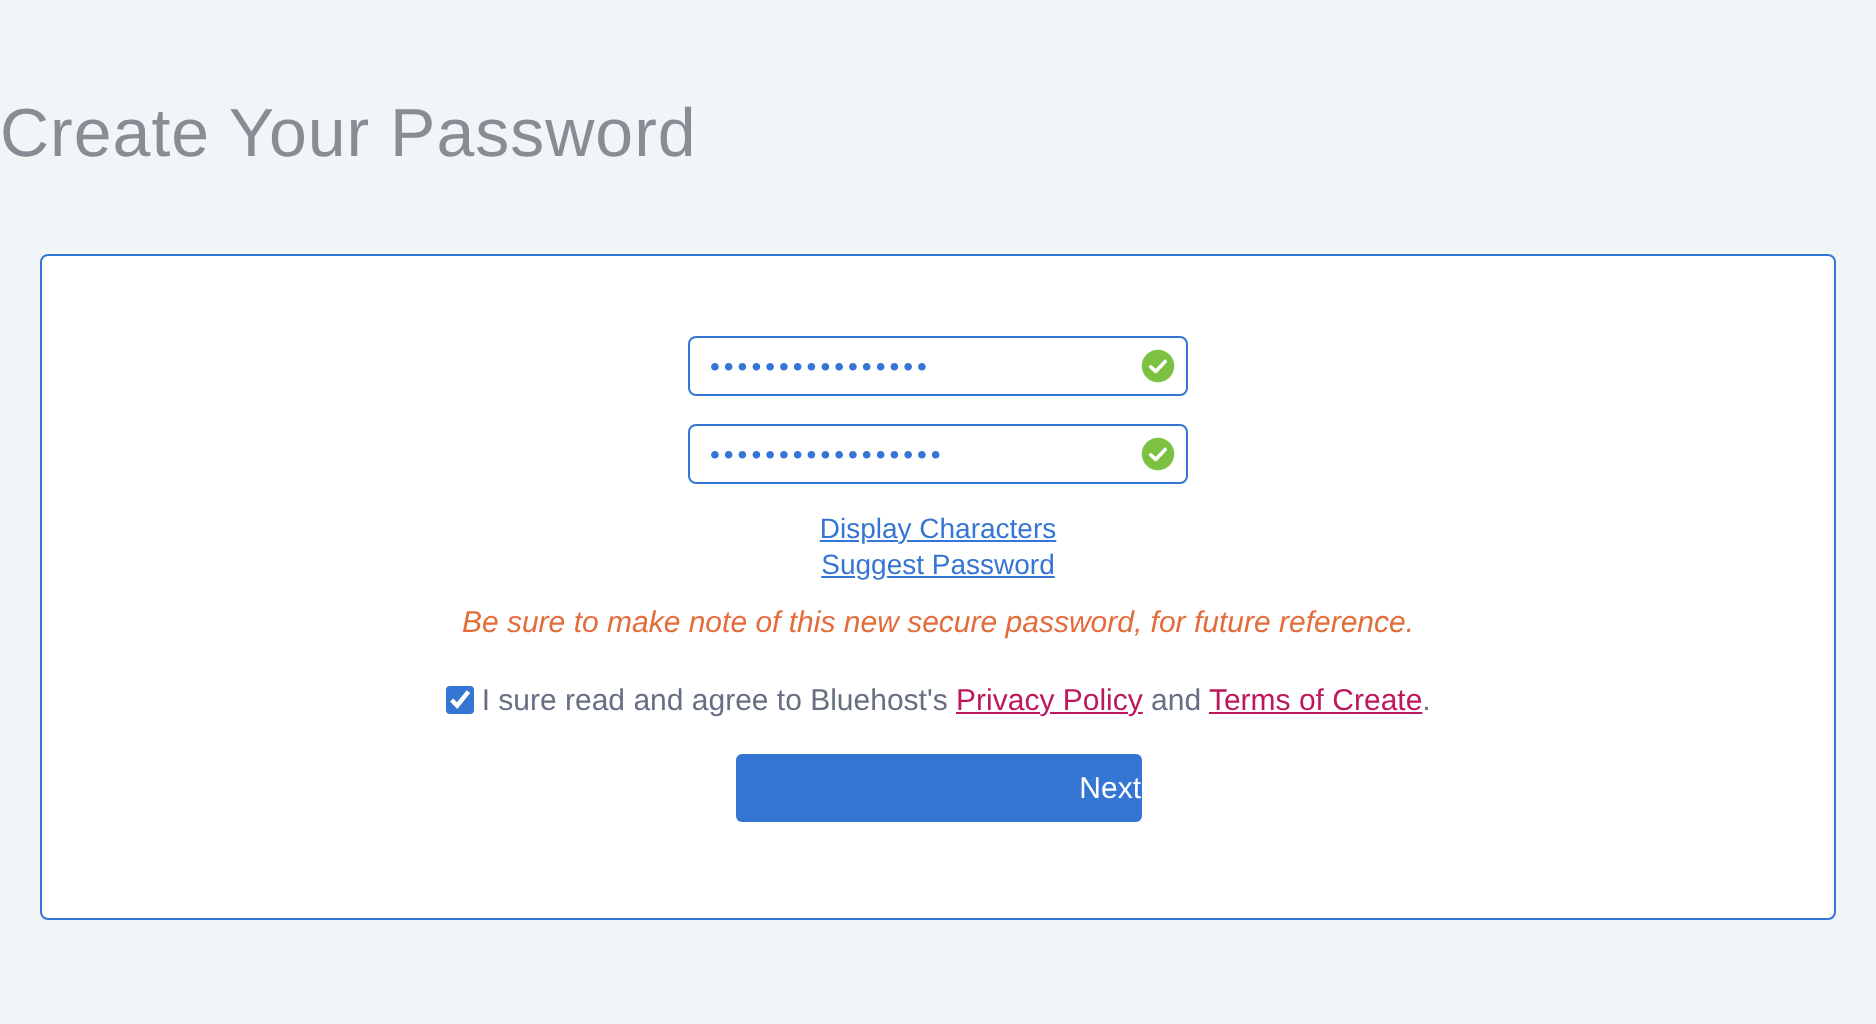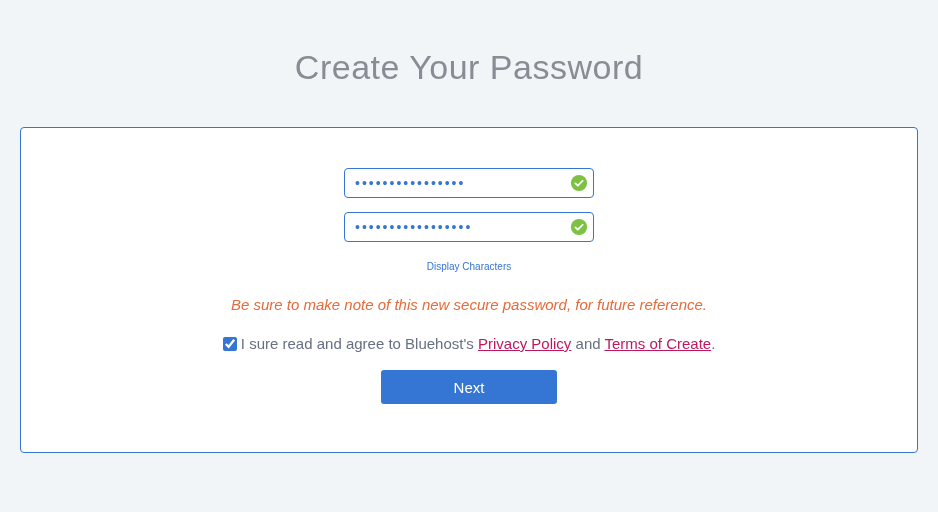--- a/index.html
+++ b/index.html
@@ -4,21 +4,21 @@
   <style>
     * { box-sizing: border-box; margin: 0; padding: 0; }
     body {
       background: #f2f5f8;
       font-family: -apple-system, BlinkMacSystemFont, "Segoe UI", Helvetica, Arial, sans-serif;
       width: 938px;
       height: 512px;
       overflow: hidden;
     }
     .page-title {
-      text-align: center;
+      text-align: left;
       font-size: 34px;
       font-weight: 300;
       color: #888c94;
       padding-top: 48px;
       padding-bottom: 40px;
       letter-spacing: 0.5px;
     }
     .card {
       background: #fff;
       border: 1px solid #3575d3;
@@ -48,29 +48,30 @@
       right: 6px;
       top: 50%;
       transform: translateY(-50%);
       width: 18px;
       height: 18px;
       pointer-events: none;
     }
     .links-block { margin-top: 6px; }
     .text-link {
       color: #3575d3;
-      font-size: 10px;
+      text-decoration: underline;
+      font-size: 14px;
       display: inline-block;
       cursor: pointer;
     }
     .note {
       color: #e46b3a;
       font-style: italic;
       font-size: 15px;
-      margin-top: 22px;
+      margin-top: 11px;
     }
     .agree-row {
       margin-top: 22px;
       font-size: 15px;
       color: #677083;
     }
     .agree-row input[type="checkbox"] {
       accent-color: #3575d3;
       width: 14px;
       height: 14px;
@@ -82,24 +83,25 @@
       text-decoration: underline;
       cursor: pointer;
     }
     .next-btn {
       display: inline-block;
       margin-top: 18px;
       background: #3575d3;
       color: #fff;
       border: none;
       border-radius: 3px;
-      width: 176px;
+      width: 203px;
       height: 34px;
       font-size: 15px;
       cursor: pointer;
+      text-align: right;
     }
   </style>
 </head>
 <body>
 
 <h1 class="page-title">Create Your Password</h1>
 
 <div class="card">
 
   <div class="input-wrap">
@@ -117,20 +119,21 @@
     <span class="check-icon">
       <svg viewBox="0 0 20 20" width="18" height="18">
         <circle cx="10" cy="10" r="9" fill="#7cc142"></circle>
         <path d="M6 10.5 L8.7 13 L14 7.5" stroke="#fff" stroke-width="2" fill="none" stroke-linecap="round" stroke-linejoin="round"></path>
       </svg>
     </span>
   </div>
 
   <div class="links-block">
     <span class="text-link">Display Characters</span><br>
+    <span class="text-link">Suggest Password</span>
   </div>
 
   <p class="note">Be sure to make note of this new secure password, for future reference.</p>
 
   <div class="agree-row">
     <input type="checkbox" checked="" style=""><span> I sure read and agree to Bluehost's </span><a>Privacy Policy</a><span> and </span><a>Terms of Create</a><span>.</span>
   </div>
 
   <button class="next-btn">Next</button>
 

